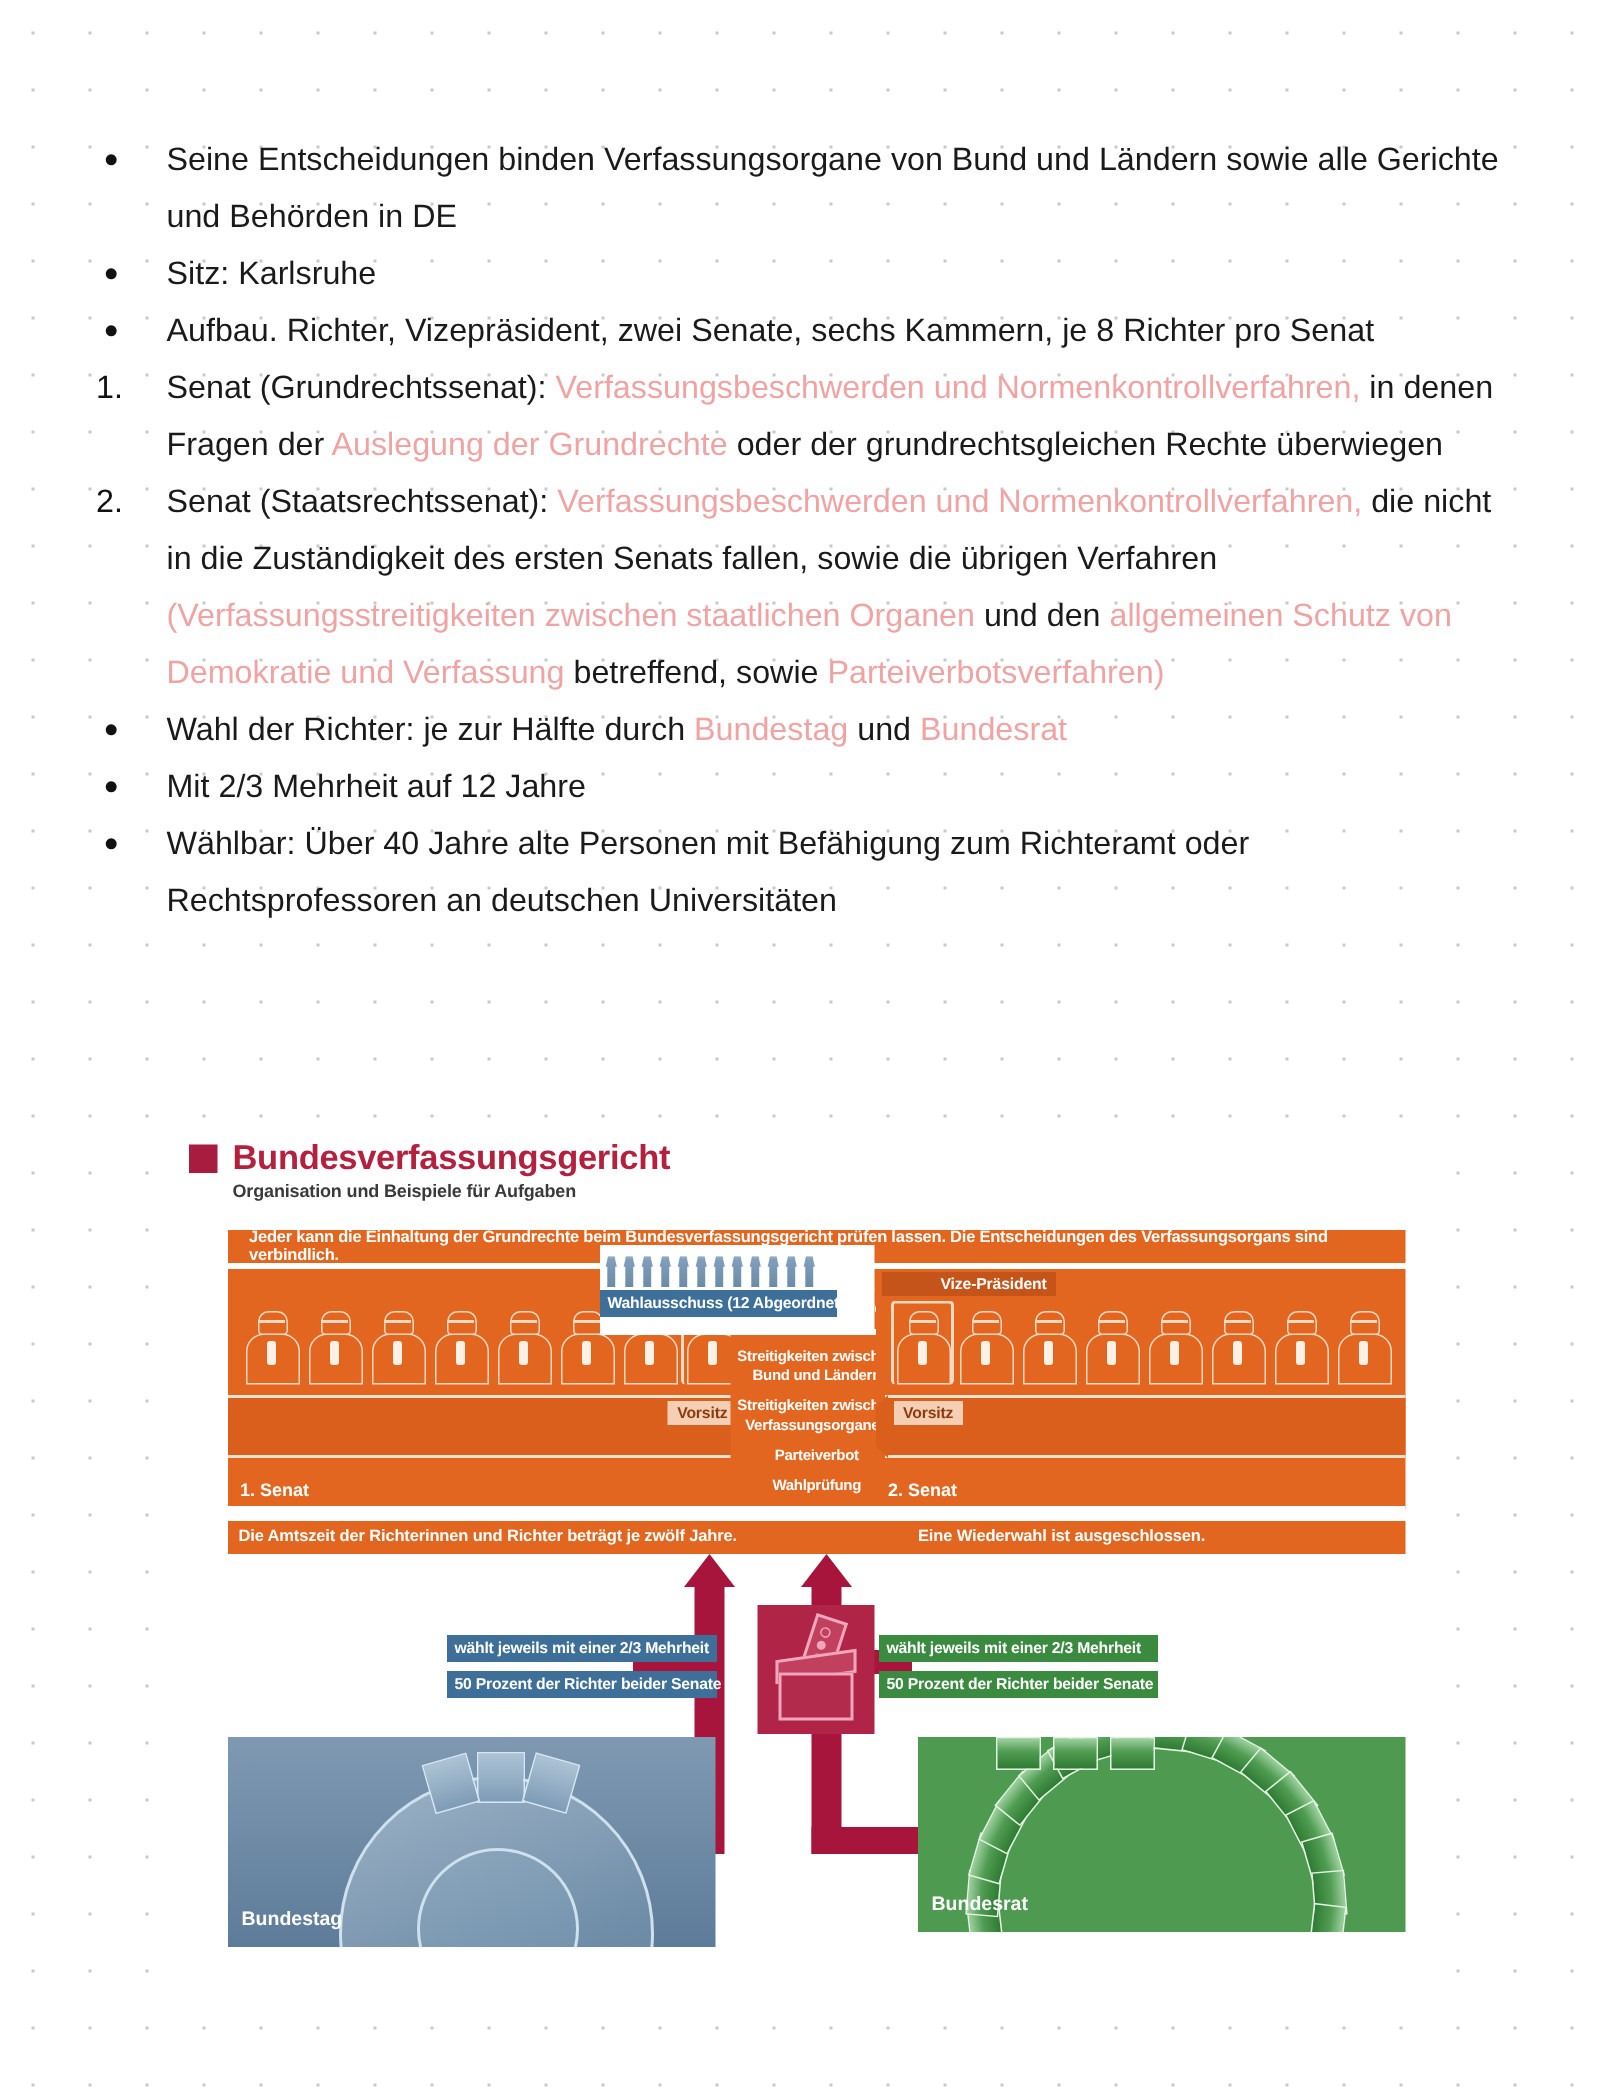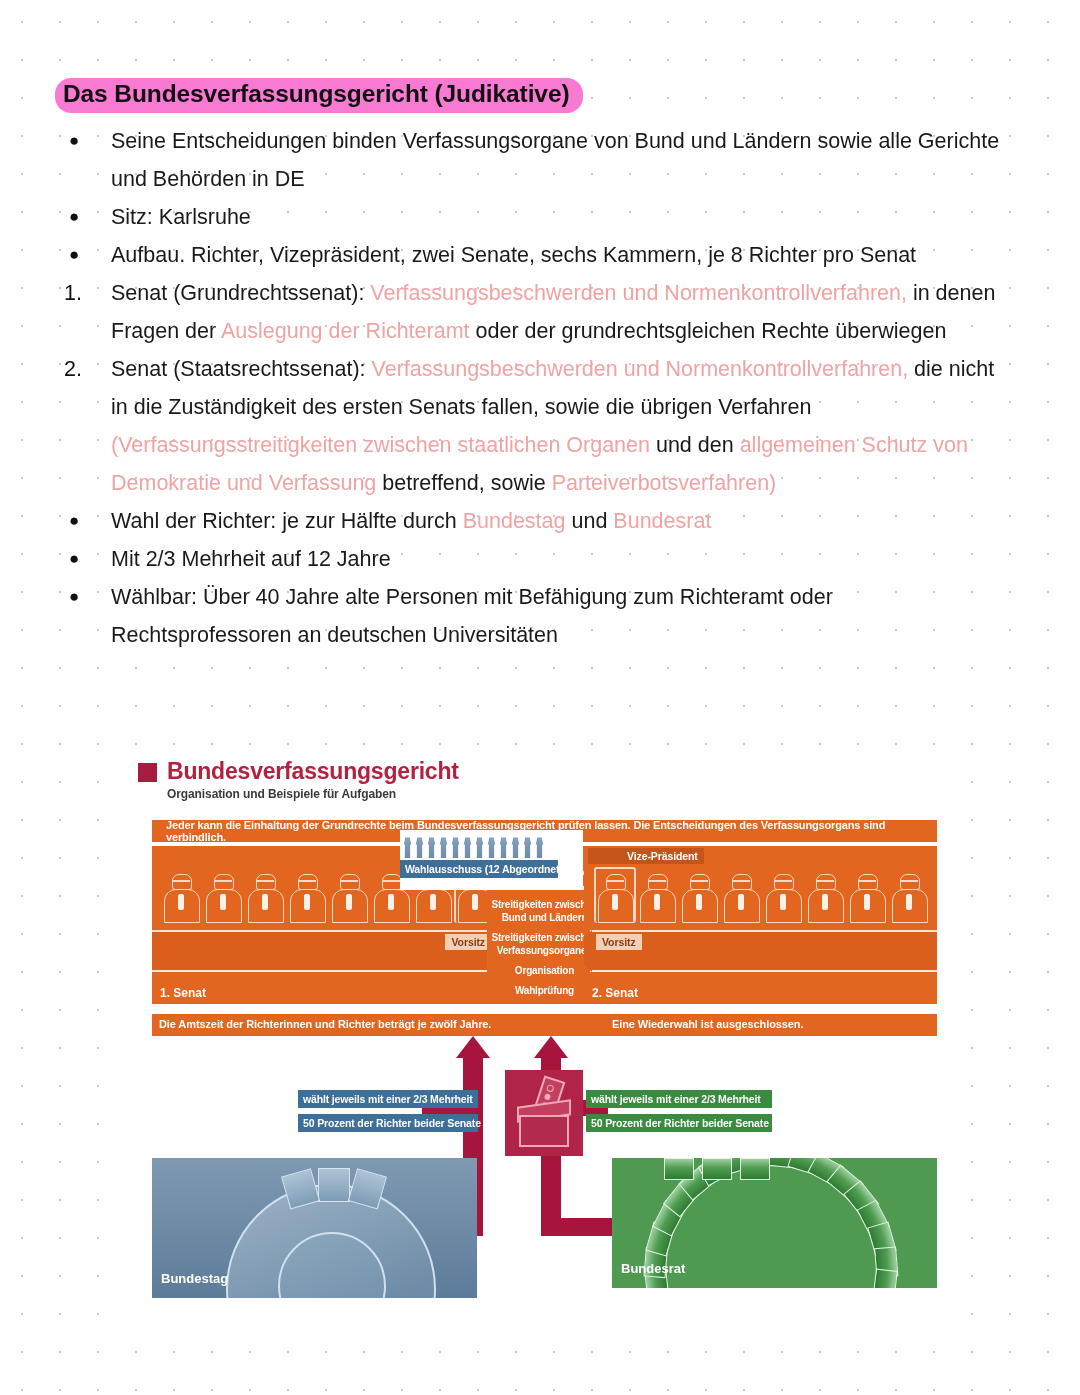--- a/index.html
+++ b/index.html
@@ -79,21 +79,21 @@
     position: absolute;
     left: 122px;
     top: 752px;
     width: 820px;
     height: 572px;
     background: #ffffff;
     font-family: "Liberation Sans", sans-serif;
   }
   .ig-head {
     position: absolute;
-    left: 16px;
+    left: 4px;
     top: 6px;
     display: flex;
     align-items: flex-start;
   }
   .ig-square {
     width: 19px;
     height: 19px;
     background: #a81d3f;
     margin-top: 5px;
     margin-right: 10px;
@@ -524,28 +524,25 @@
     top: 252px;
     width: 785px;
     height: 3px;
     background: #ffffff;
   }
 </style>
 </head>
 <body>
 
 <div class="notes">
-  <div class="title-wrap">
-    <span class="title-highlight">Das Bundesverfassungsgericht (Judikative)</span>
-  </div>
   <ul class="bullets" id="note-list">
       <li class="row bullet"><span class="marker">●</span><span>Seine Entscheidungen binden Verfassungsorgane von Bund und Ländern sowie alle Gerichte und Behörden in DE</span></li>
       <li class="row bullet"><span class="marker">●</span><span>Sitz: Karlsruhe</span></li>
       <li class="row bullet"><span class="marker">●</span><span>Aufbau. Richter, Vizepräsident, zwei Senate, sechs Kammern, je 8 Richter pro Senat</span></li>
-      <li class="row num"><span class="marker">1.</span><span>Senat (Grundrechtssenat): </span><span class="pink">Verfassungsbeschwerden und Normenkontrollverfahren,</span><span> in denen Fragen der </span><span class="pink">Auslegung der Richteramt</span><span> oder der grundrechtsgleichen Rechte überwiegen</span></li>
+      <li class="row num"><span class="marker">1.</span><span>Senat (Grundrechtssenat): </span><span class="pink">Verfassungsbeschwerden und Normenkontrollverfahren,</span><span> in denen Fragen der </span><span class="pink">Auslegung der Grundrechte</span><span> oder der grundrechtsgleichen Rechte überwiegen</span></li>
       <li class="row num"><span class="marker">2.</span><span>Senat (Staatsrechtssenat): </span><span class="pink">Verfassungsbeschwerden und Normenkontrollverfahren,</span><span> die nicht in die Zuständigkeit des ersten Senats fallen, sowie die übrigen Verfahren </span><span class="pink">(Verfassungsstreitigkeiten zwischen staatlichen Organen</span><span> und den </span><span class="pink">allgemeinen Schutz von Demokratie und Verfassung</span><span> betreffend, sowie </span><span class="pink">Parteiverbotsverfahren)</span></li>
       <li class="row bullet"><span class="marker">●</span><span>Wahl der Richter: je zur Hälfte durch </span><span class="pink">Bundestag</span><span> und </span><span class="pink">Bundesrat</span></li>
       <li class="row bullet"><span class="marker">●</span><span>Mit 2/3 Mehrheit auf 12 Jahre</span></li>
       <li class="row bullet"><span class="marker">●</span><span>Wählbar: Über 40 Jahre alte Personen mit Befähigung zum Richteramt oder Rechtsprofessoren an deutschen Universitäten</span></li>
     </ul>
 </div>
 
 <div class="infographic">
 
   <div class="ig-head">
@@ -609,21 +606,21 @@
   </div>
 
   <div class="center-col">
     <div class="center-box top" id="center-top">
         <div>Normenkontrolle</div>
         <div>Verfassungsbeschwerden</div>
       </div>
     <div class="center-box main" id="center-main">
         <div>Streitigkeiten zwischen Bund und Ländern</div>
         <div>Streitigkeiten zwischen Verfassungsorganen</div>
-        <div>Organisation</div>
+        <div>Parteiverbot</div>
         <div>Wahlprüfung</div>
       </div>
   </div>
 
   <div class="senate right">
     <div class="tag" style="left:4px; top:2px;padding-left:39px;">Vize-Präsident</div>
     <div class="judges" id="judges-right">
         <div class="judge chair">
           <div class="chairframe"></div>
           <div class="body"></div>

